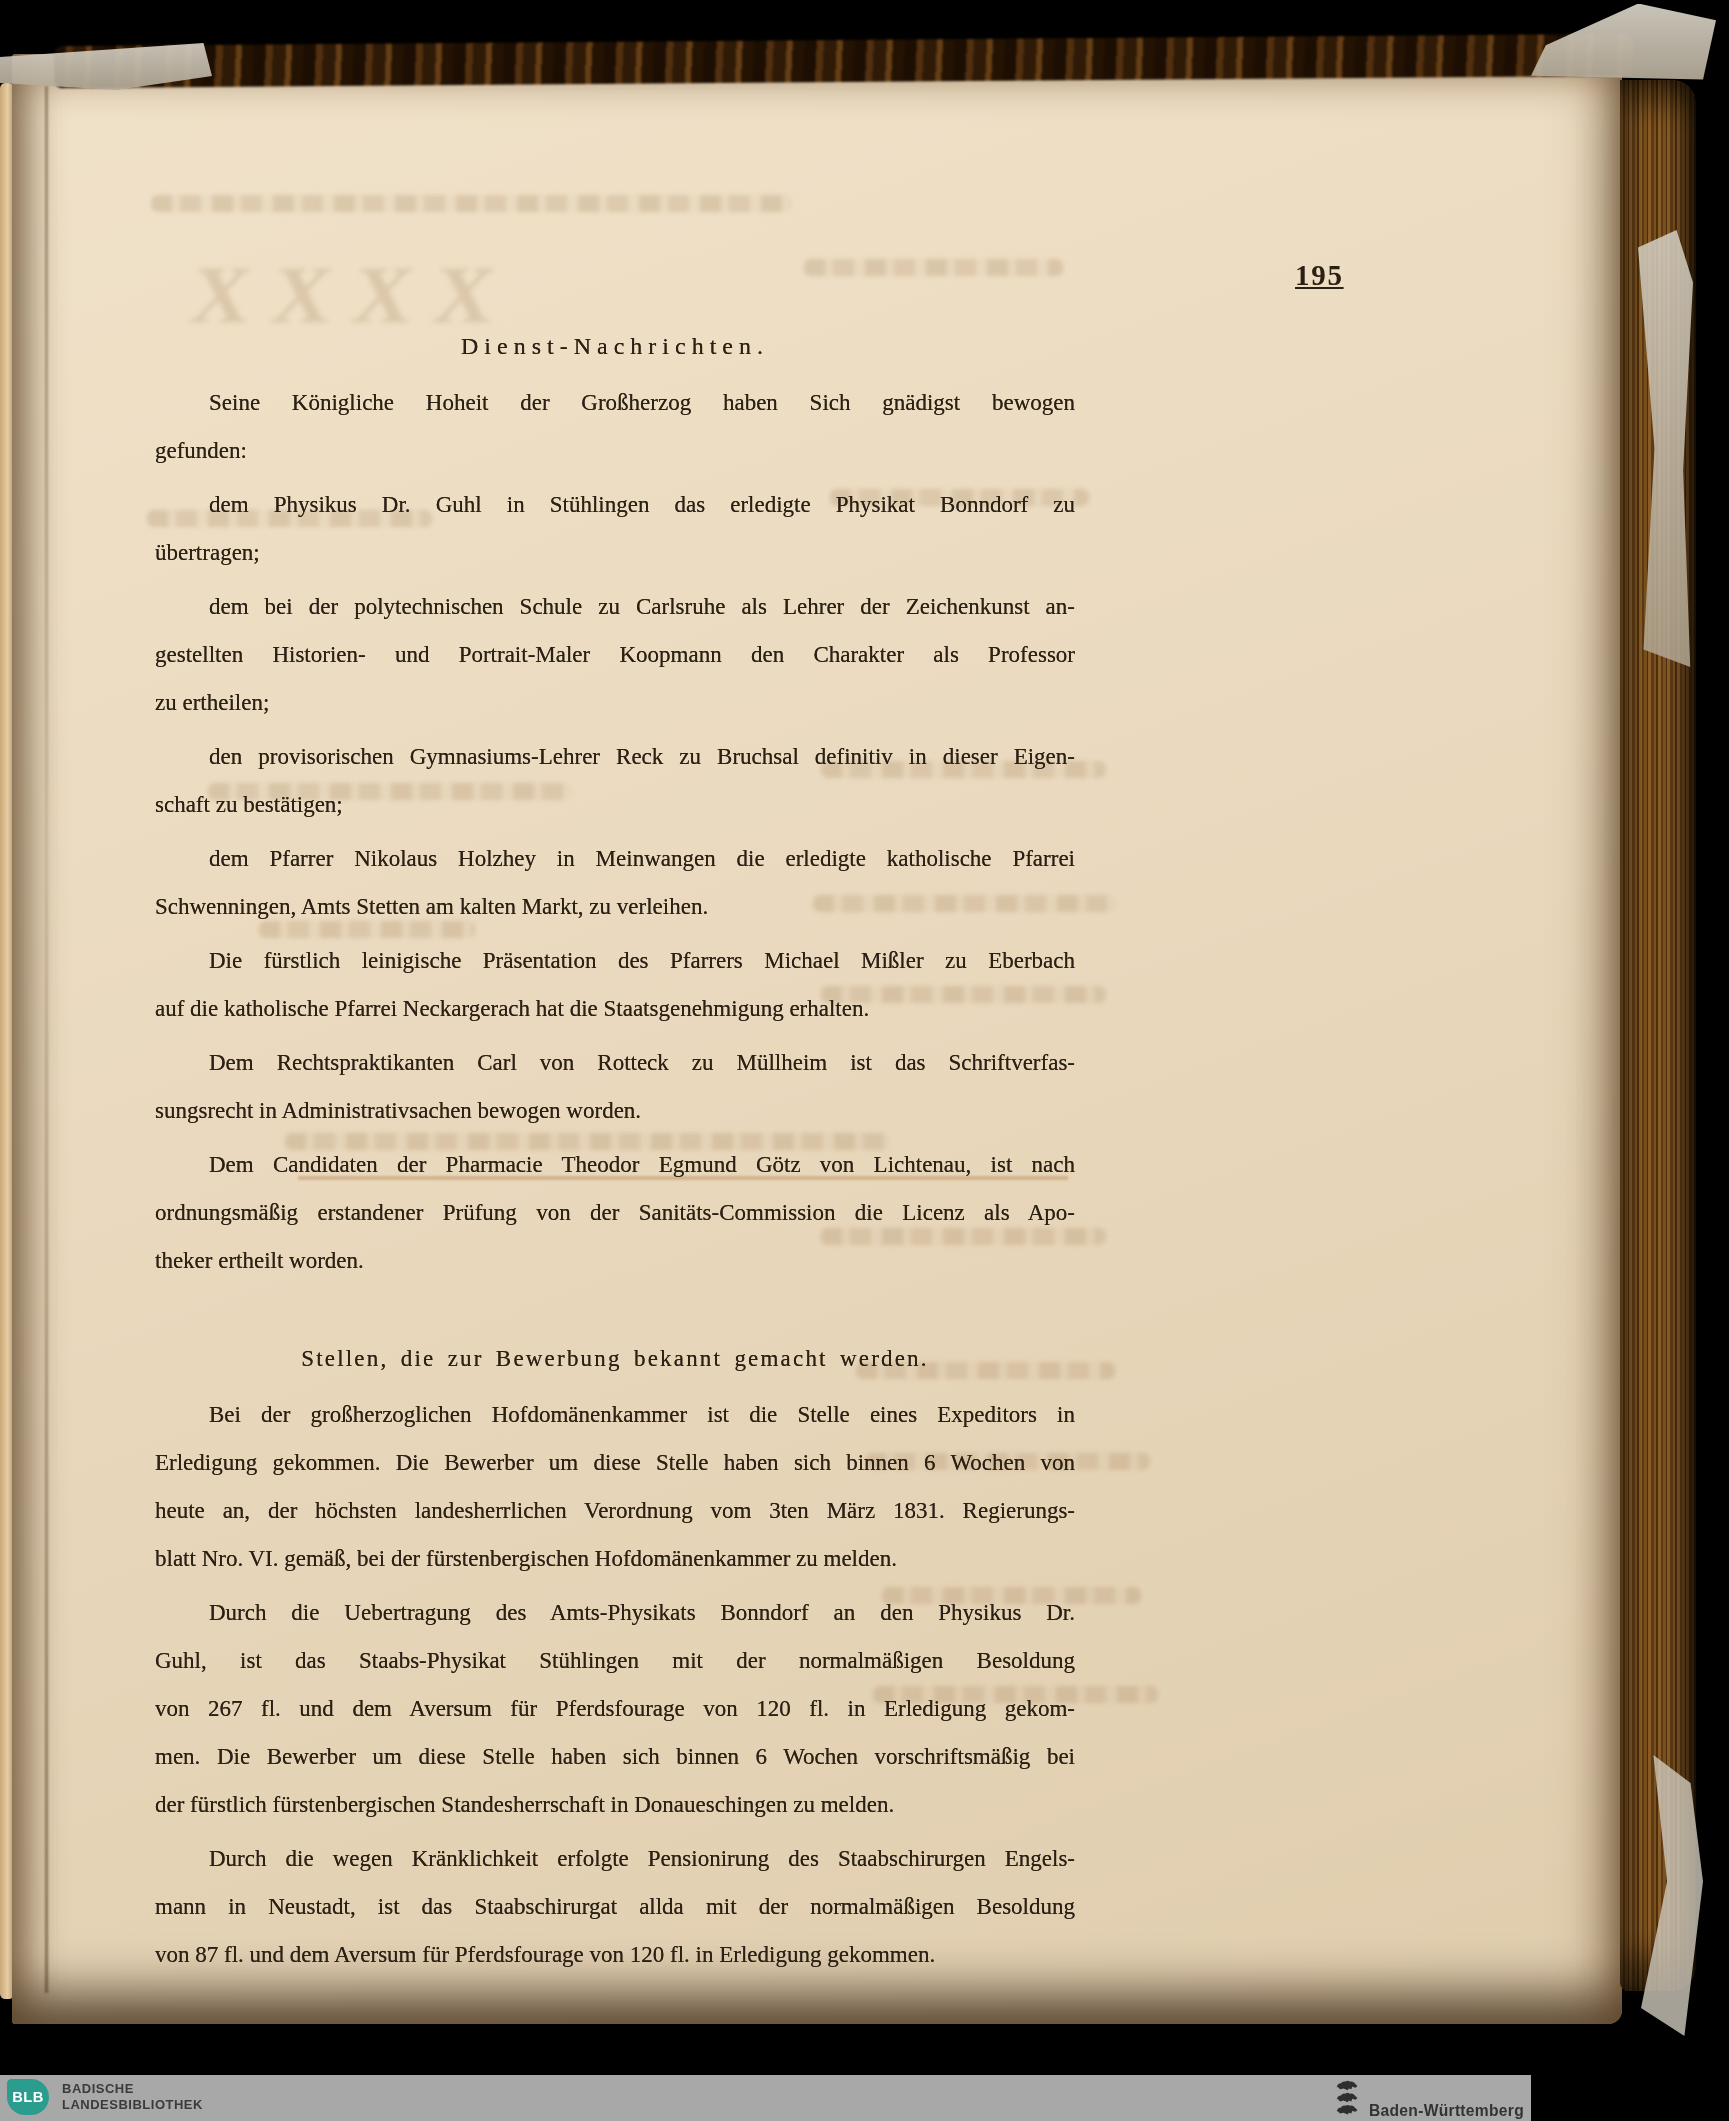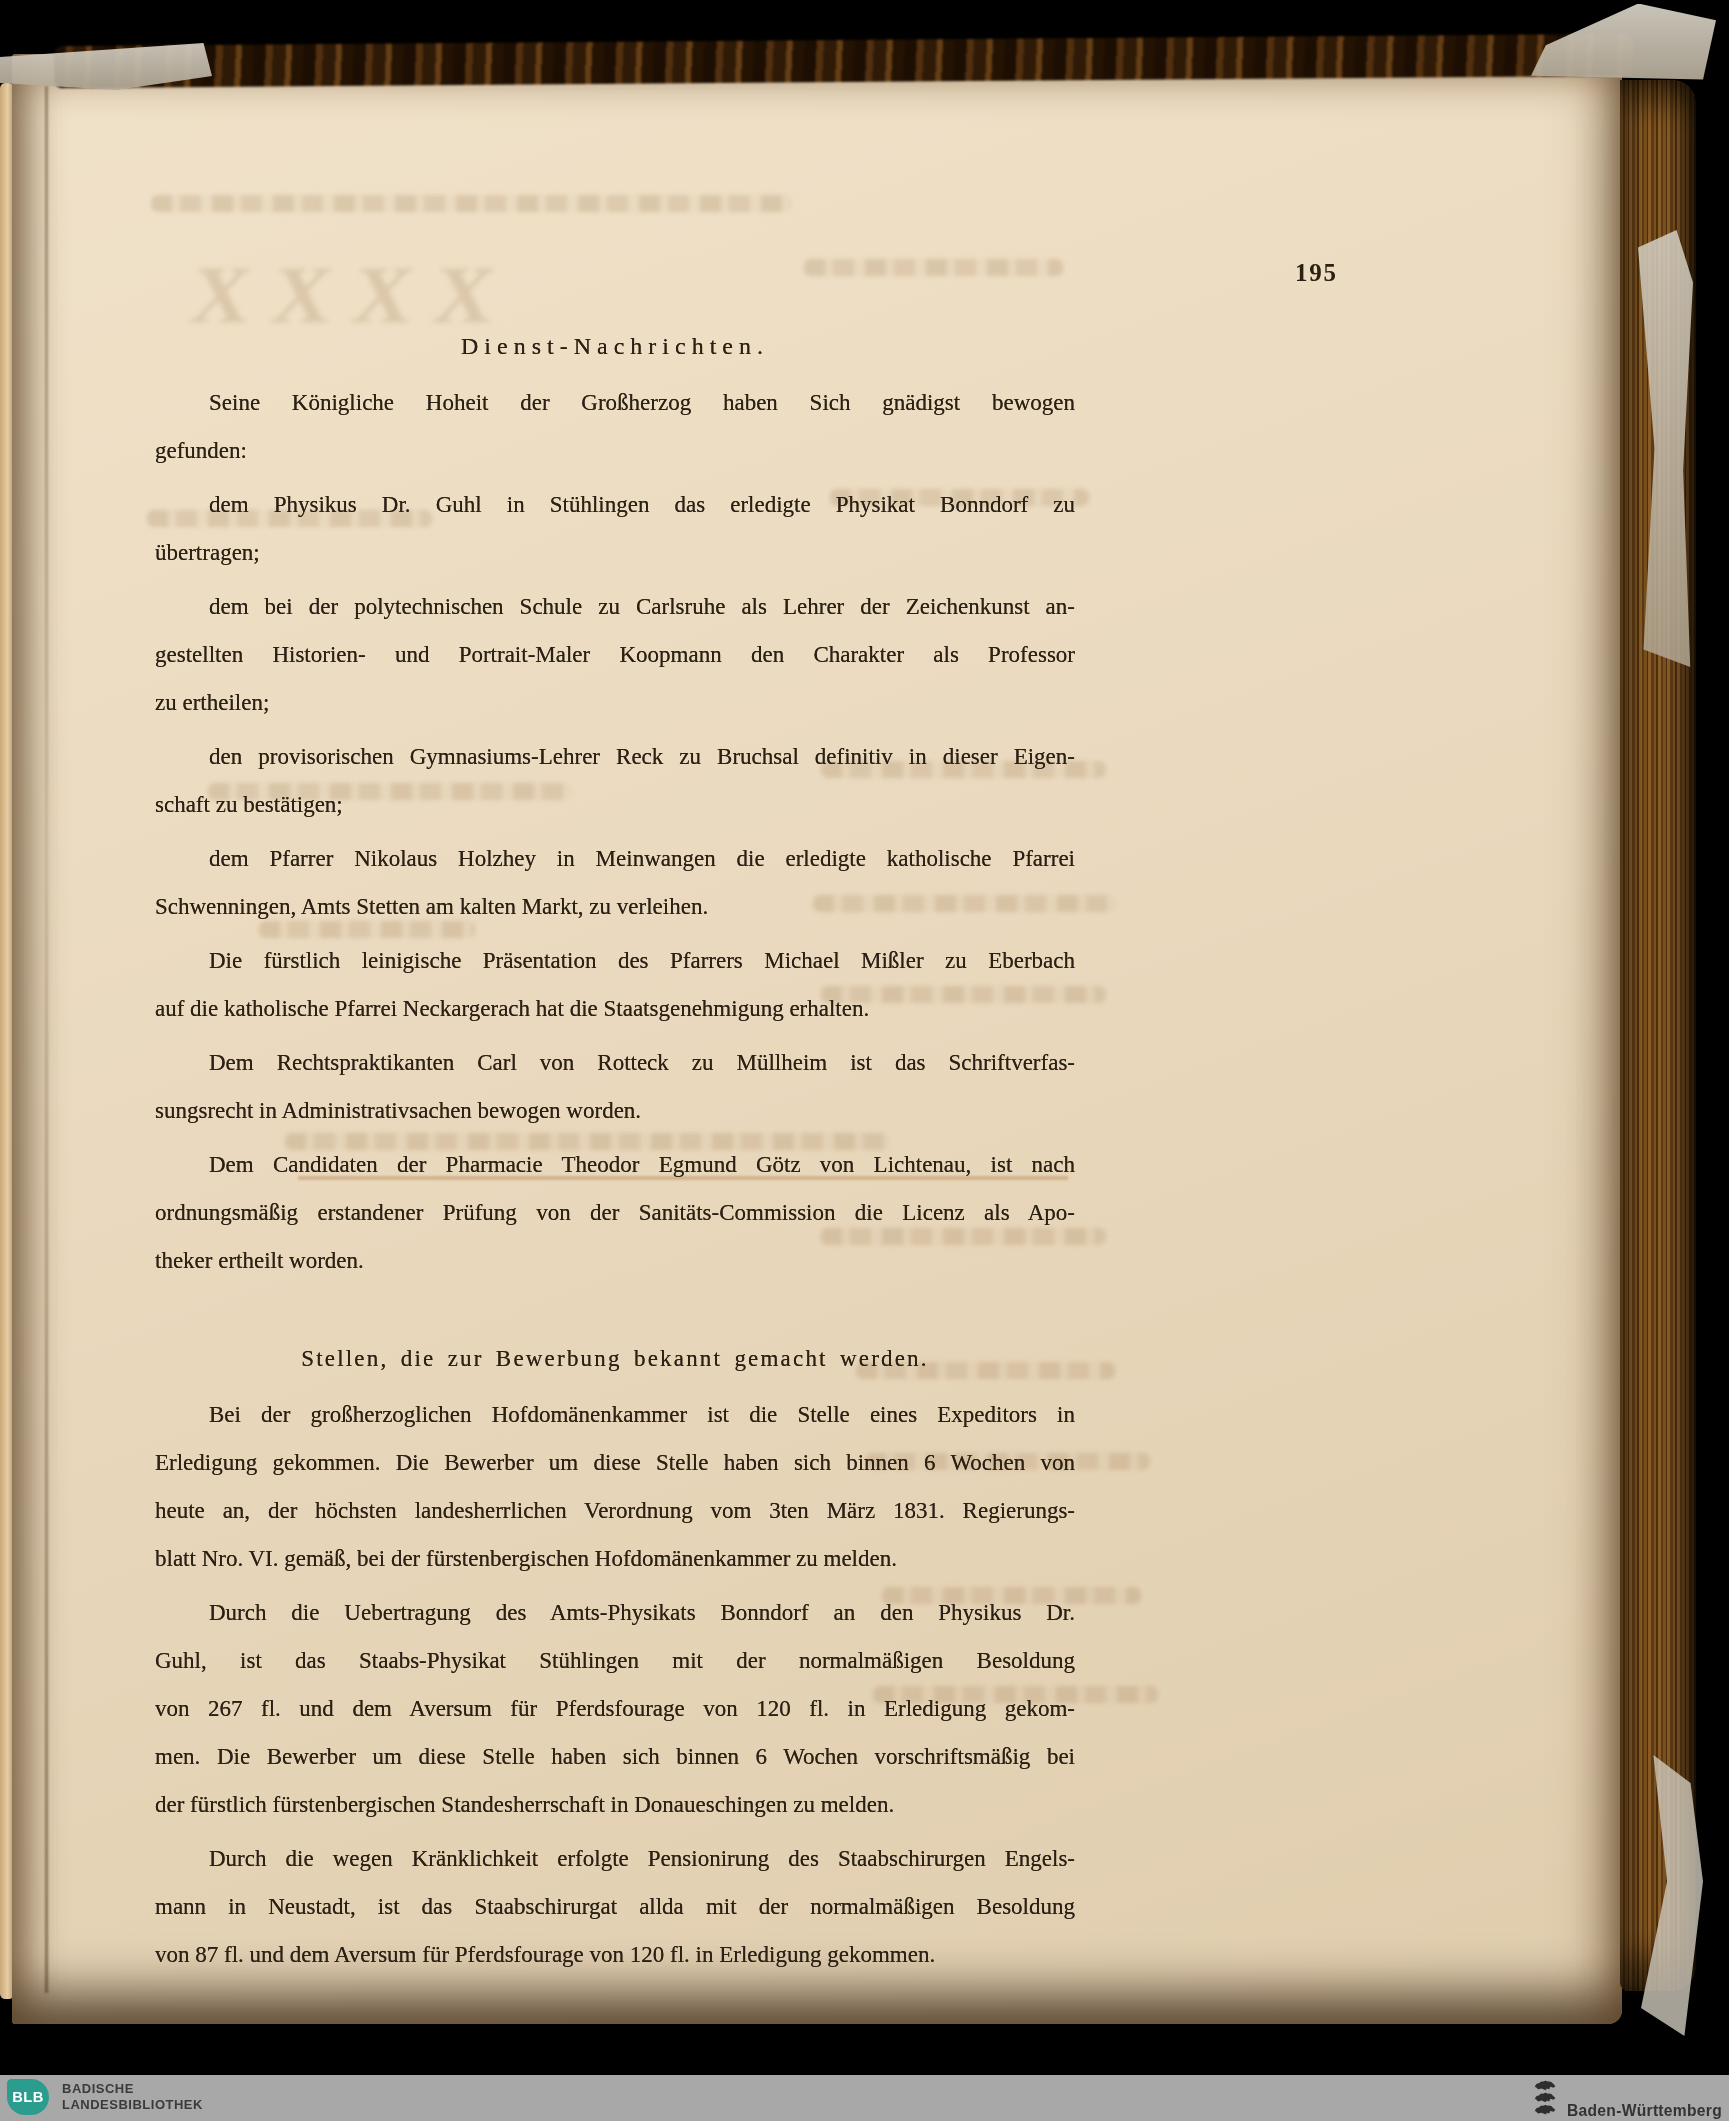--- a/index.html
+++ b/index.html
@@ -40,33 +40,33 @@
 
   
   .ghost-xxxx{position:absolute;left:192px;top:249px;font-size:81px;font-weight:bold;
     color:rgba(146,107,62,.20);letter-spacing:22.5px;filter:blur(2.6px);transform:skewX(-8deg);}
   .smudge{position:absolute;height:17.3px;border-radius:7px;filter:blur(2.2px);
     background:repeating-linear-gradient(90deg,rgba(143,104,60,.20) 0 21px,rgba(143,104,60,.05) 21px 29px,rgba(143,104,60,.17) 29px 50px,rgba(143,104,60,.04) 50px 61px);}
   .stain{position:absolute;left:298px;top:1176px;width:770px;height:3.5px;
     background:rgba(173,120,62,.38);filter:blur(1px);}
 
   
-  .page-num{position:absolute;left:1295px;top:259px;font-size:25px;font-weight:bold;
-    letter-spacing:1.7px;color:var(--ink,#2b2014);}
+  .page-num{position:absolute;left:1295px;top:259px;font-size:29px;font-weight:bold;
+    letter-spacing:1.7px;color:var(--ink,#2b2014);text-decoration:underline;}
   .text-col{position:absolute;left:149px;top:322px;width:932px;
     color:var(--ink,#2b2014);font-size:23px;line-height:48px;text-shadow:0 0 0.4px rgba(43,32,20,.8);}
   .h1{text-align:center;letter-spacing:6px;word-spacing:7.8px;font-size:24px;margin:0 0 8.6px;}
   .h2{text-align:center;letter-spacing:2.2px;word-spacing:4.3px;font-size:23px;margin:50px 0 8.6px;}
   .para{margin:6px;}
   .tline{text-align:left;}
   .tline.fill{text-align:justify;text-align-last:justify;}
   .tline.first{text-indent:54px;}
 
   
-  .footer{position:absolute;left:0;bottom:0;width:1729px;height:46px;
+  .footer{position:absolute;left:0;bottom:0;width:1531px;height:46px;
     background:var(--footer_bar,#a8a8a8);display:flex;align-items:center;
     font-family:"Liberation Sans",sans-serif;}
   .blb-logo{position:absolute;left:7px;top:4.3px;width:42px;height:36px;
     background:var(--blb_teal,#2a9d8f);border-radius:5.2px 21px 21px 21px;
     display:flex;align-items:center;justify-content:center;}
   .blb-logo span{color:#fff;font-weight:bold;font-size:14.7px;letter-spacing:0.4px;}
   .lib-name{position:absolute;left:62px;top:6px;color:#3b3b3b;font-weight:bold;
     font-size:13px;line-height:16.4px;letter-spacing:0.5px;}
   .state-brand{position:absolute;right:7px;top:0;height:46px;display:flex;align-items:center;gap:8.6px;}
   .coat{width:26px;height:38px;}

